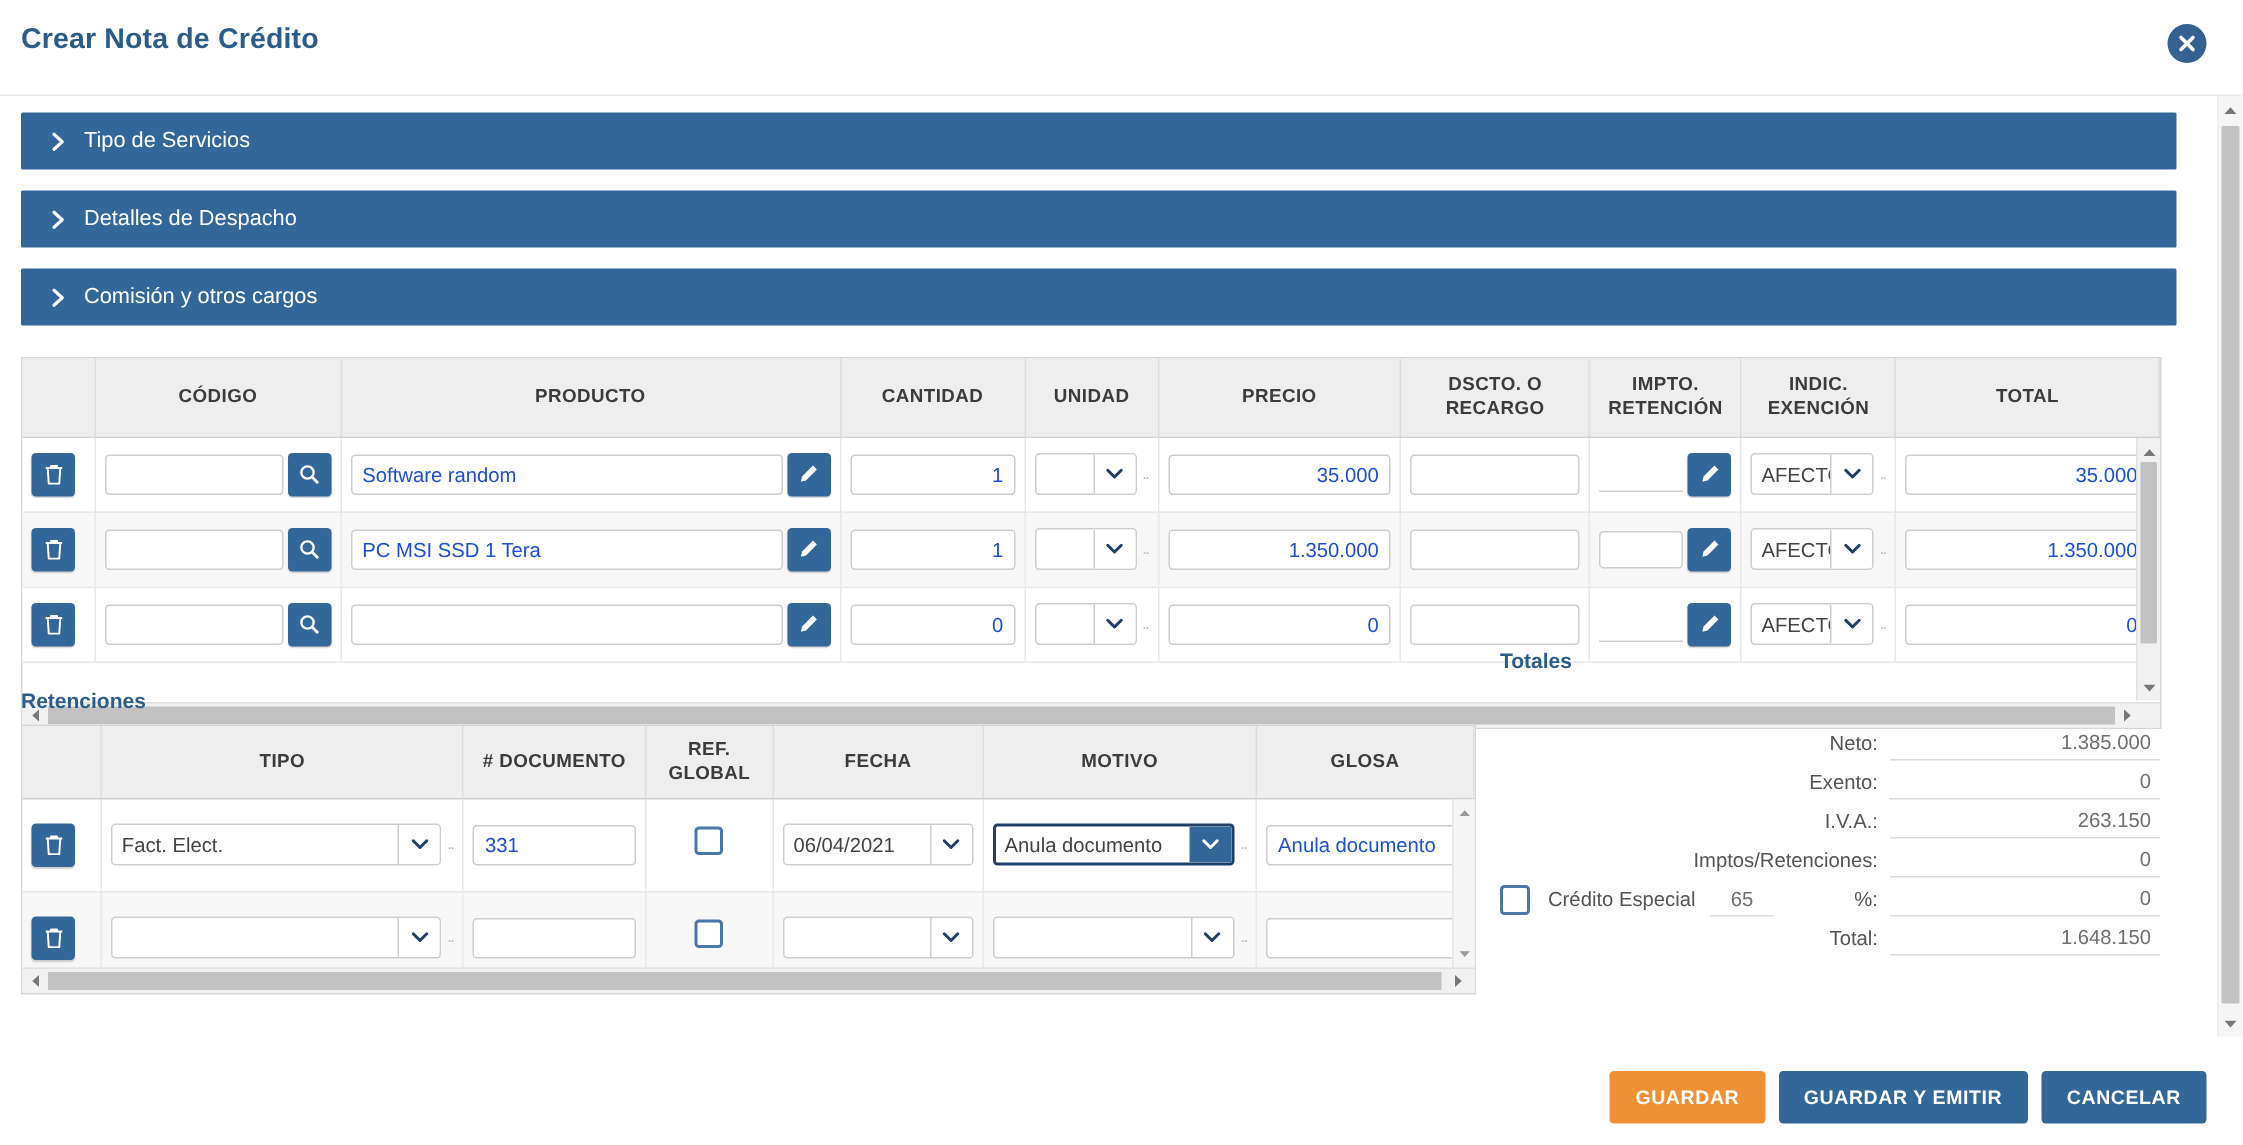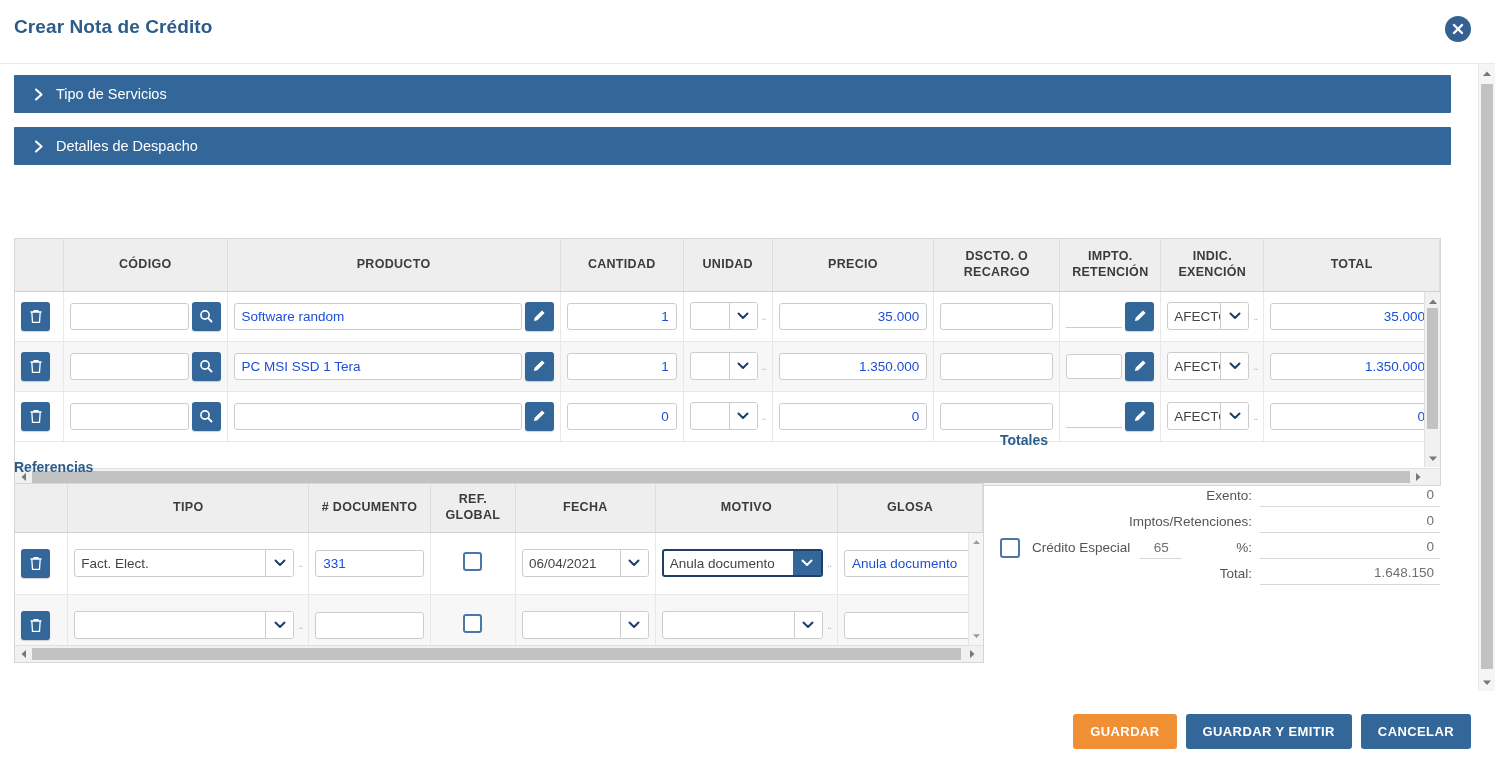--- a/index.html
+++ b/index.html
@@ -202,20 +202,28 @@
       </span>
       <span>Tipo de Servicios</span>
     </div>
     <div class="acc">
       <span class="chev">
         <svg width="10" height="13" viewBox="0 0 10 13">
             <path d="M2 1.5 L7.5 6.5 L2 11.5" stroke="#fff" stroke-width="2.1" fill="none" stroke-linecap="round" stroke-linejoin="round"></path>
           </svg>
       </span>
       <span>Detalles de Despacho</span>
+    </div>
+    <div class="acc">
+      <span class="chev">
+        <svg width="10" height="13" viewBox="0 0 10 13">
+            <path d="M2 1.5 L7.5 6.5 L2 11.5" stroke="#fff" stroke-width="2.1" fill="none" stroke-linecap="round" stroke-linejoin="round"></path>
+          </svg>
+      </span>
+      <span>Comisión y otros cargos</span>
     </div>
   </div>
 
   <div class="grid">
     <table class="gtable">
       <colgroup>
         <col style="width:48px">
           <col style="width:162px">
           <col style="width:330px">
         <col style="width:122px">
@@ -509,21 +517,21 @@
       </div>
       <div class="grid-hthumb"></div>
       <div class="sbar-arrow" style="position:absolute;right:14px;">
         <svg width="7" height="10" viewBox="0 0 7 10">
             <path d="M1 1 L5.5 5 L1 9" fill="#777"></path>
           </svg>
       </div>
     </div>
   </div>
 
-  <div class="sec-label" style="left:14px; top:459px;">Referencias</div>
+  <div class="sec-label" style="left:14px; top:459px;">Retenciones</div>
 
   <div class="refgrid">
     <table class="rtable">
       <colgroup>
         <col style="width:52px">
           <col style="width:238px">
           <col style="width:120px">
         <col style="width:84px">
           <col style="width:138px">
           <col style="width:180px">
@@ -679,22 +687,30 @@
             <path d="M1 1 L5.5 5 L1 9" fill="#777"></path>
           </svg>
       </div>
     </div>
   </div>
 
   <div class="sec-label" style="left:1000px; top:432px;">Totales</div>
 
   <div class="totals">
     <div class="trow">
+      <span class="tlabel">Neto:</span>
+      <input class="tfield" readonly="" value="1.385.000" style="">
+    </div>
+    <div class="trow">
       <span class="tlabel">Exento:</span>
       <input class="tfield" readonly="" value="0" style="">
+    </div>
+    <div class="trow">
+      <span class="tlabel">I.V.A.:</span>
+      <input class="tfield" readonly="" value="263.150" style="">
     </div>
     <div class="trow">
       <span class="tlabel">Imptos/Retenciones:</span>
       <input class="tfield" readonly="" value="0" style="">
     </div>
     <div class="trow">
       <span class="chk big" style="margin-right:12px"></span>
       <span style="font-size:13.5px;color:#555;white-space:nowrap;">Crédito Especial</span>
       <input class="pct-input" style="margin-left: 10px;" value="65">
       <span style="font-size:13.5px;color:#555;margin-left:6px;margin-right:0;flex:1;text-align:right;">%:</span>

